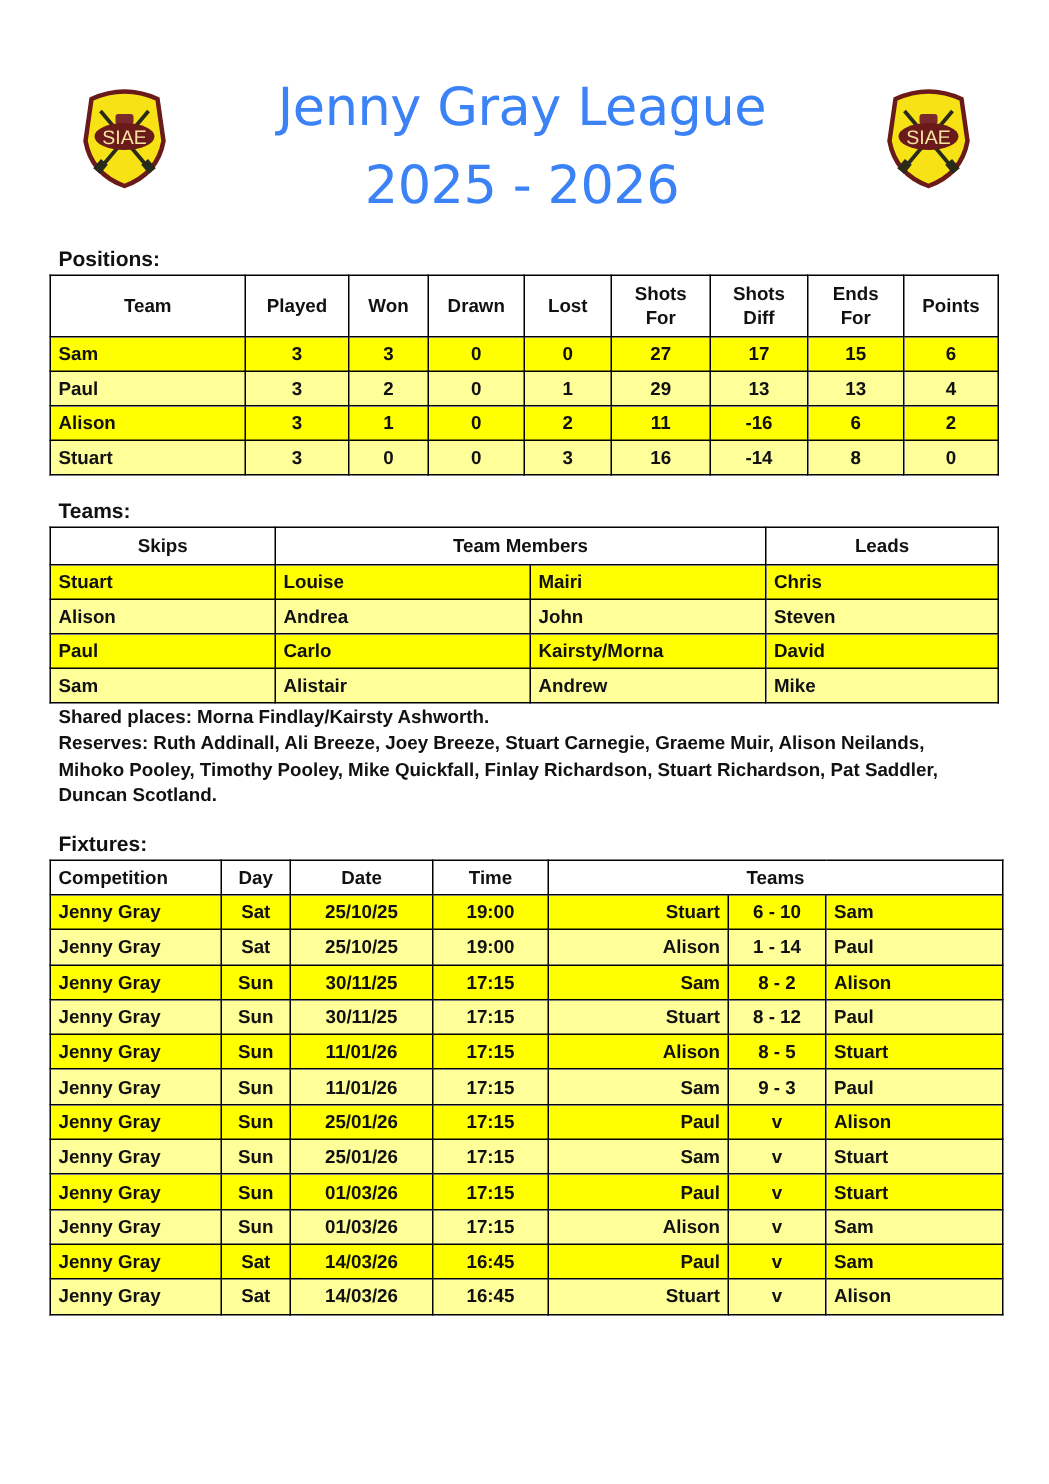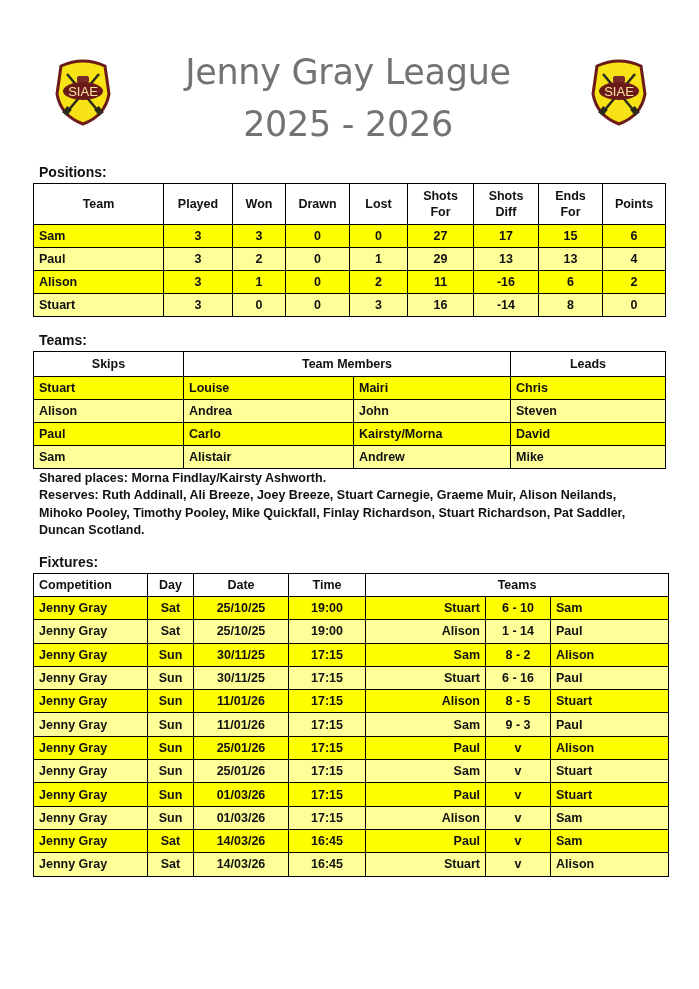--- a/index.html
+++ b/index.html
@@ -5,21 +5,21 @@
   * { box-sizing: border-box; margin: 0; padding: 0; }
   html, body { width: 699px; height: 989px; background: #ffffff; overflow: hidden; }
   body { position: relative; font-family: "Liberation Sans", "DejaVu Sans", sans-serif; color: #111; }
 
   .logo { position: absolute; width: 60px; height: 70px; }
   .logo-left { left: 53px; top: 56px; }
   .logo-right { left: 589px; top: 56px; }
 
   .title { position: absolute; left: 150px; width: 396px; top: 46px; text-align: center;
            font-family: "DejaVu Sans", "Liberation Sans", sans-serif; font-size: 35px; line-height: 52px;
-           font-weight: normal; color: #737373; letter-spacing: -0.3px; }
+           font-weight: normal; color: #3b82f6; letter-spacing: -0.3px; }
 
   .section-label { position: absolute; left: 39px; font-size: 14px; font-weight: bold; color: #111; text-align: center; }
 
   table { position: absolute; border-collapse: collapse; table-layout: fixed; font-size: 12.5px; font-weight: bold; }
   td, th { border: 1px solid #000; padding: 0 5px; white-space: nowrap; overflow: hidden; }
   th { font-weight: bold; background: #ffffff; text-align: center; }
   .c { text-align: center; }
   .l { text-align: left; }
   .r { text-align: right; }
   tr.y td { background: #ffff00; }
@@ -245,21 +245,21 @@
       <td class="r home">Sam</td>
       <td class="c">8 - 2</td>
       <td class="l">Alison</td>
     </tr>
     <tr class="p">
       <td class="l">Jenny Gray</td>
       <td class="c">Sun</td>
       <td class="c">30/11/25</td>
       <td class="c">17:15</td>
       <td class="r home">Stuart</td>
-      <td class="c">6 - 16</td>
+      <td class="c">8 - 12</td>
       <td class="l">Paul</td>
     </tr>
     <tr class="y">
       <td class="l">Jenny Gray</td>
       <td class="c">Sun</td>
       <td class="c">11/01/26</td>
       <td class="c">17:15</td>
       <td class="r home">Alison</td>
       <td class="c">8 - 5</td>
       <td class="l">Stuart</td>

